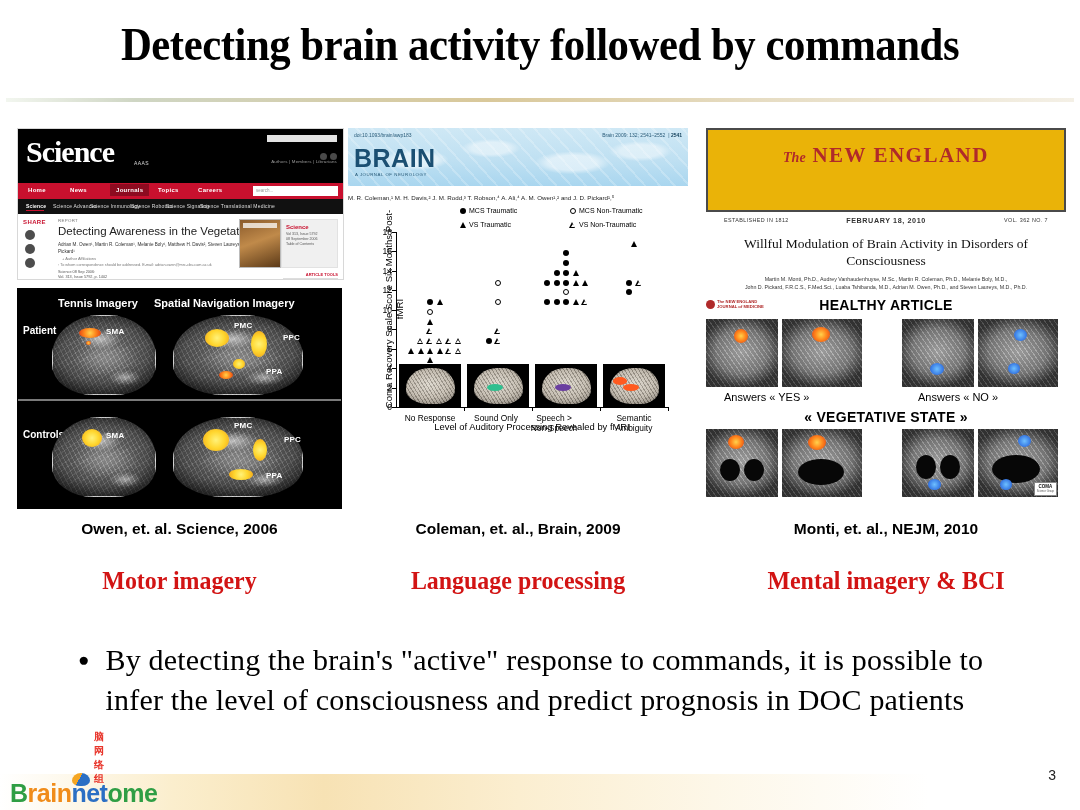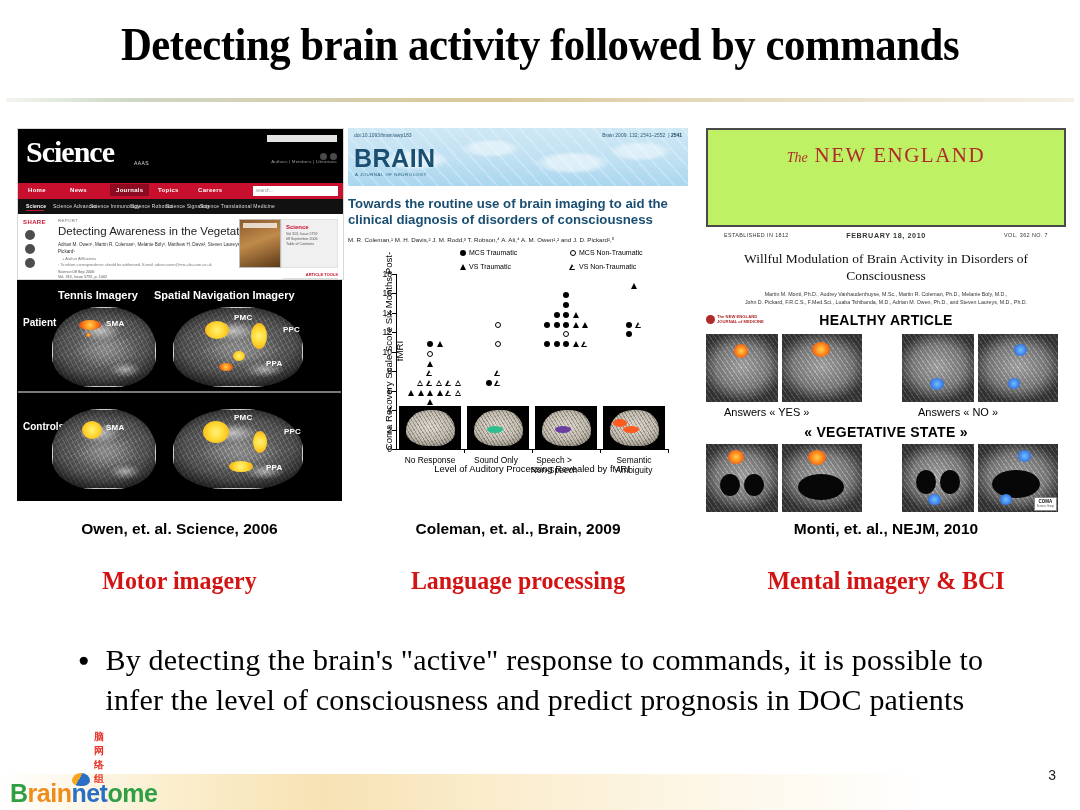--- a/index.html
+++ b/index.html
@@ -70,21 +70,21 @@
   .sci-coverbox{
     position:absolute;right:5px;top:5px;width:55px;height:47px;background:#f0f0f0;border:1px solid #e2e2e2;
   }
   .sci-coverbox .t{color:#c8102e;font-size:6px;font-weight:bold;margin:4px 0 0 4px;}
   .sci-coverbox .l{color:#555;font-size:3.6px;margin:2px 0 0 4px;line-height:5px;}
   .sci-tools{position:absolute;right:5px;bottom:2px;color:#c8102e;font-size:4px;font-weight:bold;}
   .sci-tools-rule{position:absolute;right:5px;bottom:0px;width:55px;height:1px;background:#ddd;}
 
   
   .owen-fig{
-    margin-top:0;width:325px;height:221px;background:#000;position:relative;overflow:hidden;
+    margin-top:8px;width:325px;height:221px;background:#000;position:relative;overflow:hidden;
     border:1px solid #000;box-sizing:border-box;
   }
   .owen-colhead{position:absolute;top:8px;color:#fff;font-size:11px;font-weight:bold;}
   .owen-rowhead{position:absolute;color:#fff;font-size:10px;font-weight:bold;}
   .owen-divider{position:absolute;left:0;top:110px;width:325px;height:2px;background:#7a7a7a;}
   .brain-mri{position:absolute;border-radius:46% 46% 40% 40%/52% 52% 38% 38%;overflow:hidden;}
   .mri-bg{
     width:100%;height:100%;
     background:
       radial-gradient(ellipse 30% 18% at 46% 30%, #c9c9c9 0%, rgba(140,140,140,0) 70%),
@@ -168,22 +168,23 @@
     position:absolute;left:12%;top:8%;width:78%;height:84%;
     border-radius:48% 42% 38% 46%/56% 56% 40% 40%;
     background:
       repeating-linear-gradient(58deg, rgba(0,0,0,.22) 0 1px, rgba(255,255,255,.18) 1px 3px),
       radial-gradient(ellipse 62% 54% at 48% 46%, #d9d2c6 0%, #b9b0a2 70%, #8e867a 100%);
   }
   .bt-act{position:absolute;border-radius:50%;filter:blur(.4px);}
 
   
   .nejm-box{
-    width:360px;height:99px;background:#bef264;border:2px solid #4a4a4a;box-sizing:border-box;
+    width:360px;height:84px;background:#eab308;border:2px solid #4a4a4a;box-sizing:border-box;
     position:relative;
+    font-weight:bold;
   }
   .nejm-l1,.nejm-l2{
     position:absolute;width:100%;text-align:center;color:#b02a2a;
     font-family:"Liberation Serif",serif;letter-spacing:1.5px;
   }
   .nejm-l1{top:13px;font-size:21px;}
   .nejm-l2{top:41px;font-size:21px;}
   .nejm-the{font-style:italic;font-size:14px;letter-spacing:0;}
   .nejm-of{font-style:italic;font-size:14px;letter-spacing:0;}
   .nejm-meta{
@@ -377,21 +378,20 @@
   <div class="brain-head">
     <div class="brain-doi">doi:10.1093/brain/awp183</div>
     <div class="brain-cite">
       <span>Brain 2009: 132; 2541–2552</span>
       &nbsp;|&nbsp;<b>2541</b>
     </div>
     <div class="brain-word">BRAIN</div>
     <div class="brain-sub">A JOURNAL OF NEUROLOGY</div>
   </div>
 
-  <div class="brain-title">Towards the routine use of brain imaging to aid the clinical diagnosis of disorders of consciousness</div>
   <div class="brain-authors">M. R. Coleman,¹ M. H. Davis,² J. M. Rodd,³ T. Robson,⁴ A. Ali,⁴ A. M. Owen¹,² and J. D. Pickard¹,⁵</div>
 
   <div class="plot-wrap">
     <div class="legend">
       <div class="row" style="left:60px;top:1px;">
         <span class="mk fc"></span>
         <span>MCS Traumatic</span>
       </div>
       <div class="row" style="left:170px;top:1px;">
         <span class="mk oc"></span>

